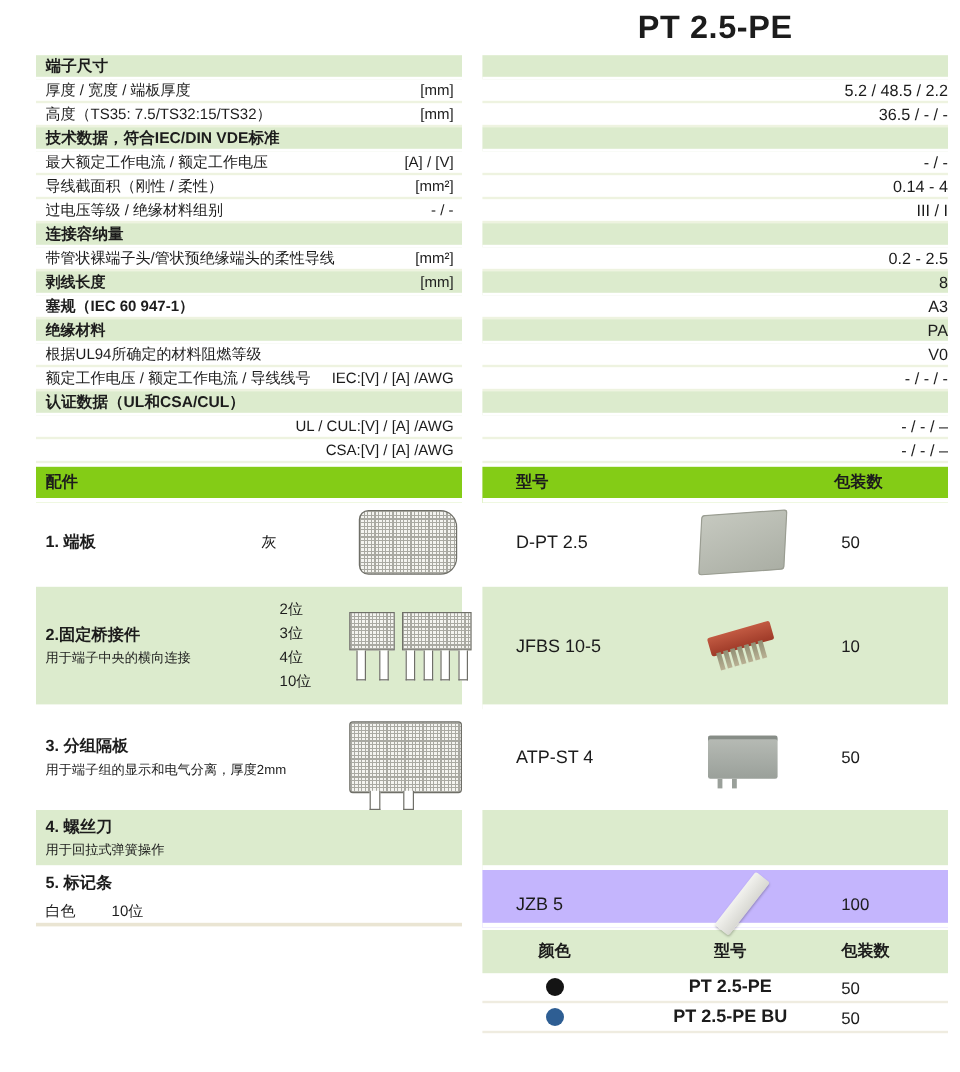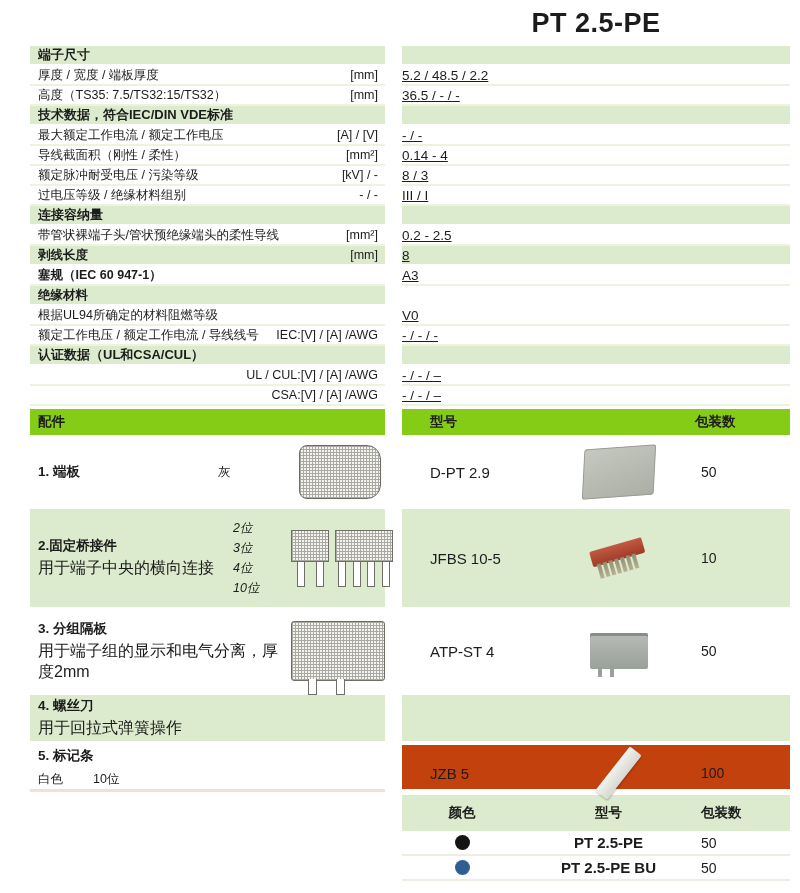--- a/index.html
+++ b/index.html
@@ -8,21 +8,21 @@
     font-family:"Liberation Sans","DejaVu Sans",sans-serif;color:#1c1c1c;
     overflow:hidden;
   }
   
   .title-row{margin-left:402px;width:388px;height:46px;display:flex;align-items:center;justify-content:center;}
   .title-row h1{margin:0;font-size:27px;font-weight:bold;letter-spacing:.5px;}
   
   .spec{margin-left:30px;}
   .s-row{display:grid;grid-template-columns:355px 17px 388px;}
   .s-row .lc{display:flex;align-items:center;justify-content:space-between;padding:0 7px 0 8px;height:18px;font-size:12.5px;}
-  .s-row .rc{display:flex;align-items:center;justify-content:flex-start;height:18px;font-size:13.5px;text-decoration:underline;}
+  .s-row .rc{display:flex;align-items:center;justify-content:flex-end;height:18px;font-size:13.5px;}
   .s-row .lc,.s-row .rc{border-bottom:2.5px solid #ffffff;}
   .s-row.data .lc,.s-row.data .rc{border-bottom:2.5px solid #eef3e0;}
   .s-row.header .lc,.s-row.header .rc,
   .s-row.green .lc,.s-row.green .rc{background:#dcebcd;}
   .s-row.header .lc{font-weight:bold;font-size:13px;}
   .s-row .bold{font-weight:bold;}
   .s-row .unit{margin-left:auto;white-space:nowrap;text-align:right;}
   .s-row .lbl{white-space:nowrap;overflow:hidden;}
   
   .acc .a-row{display:grid;grid-template-columns:355px 17px 388px;}
@@ -31,28 +31,28 @@
   .acc .head .lc{padding-left:8px;font-weight:bold;font-size:13.5px;}
   .acc .head .rc{display:grid;grid-template-columns:140px 1fr 95px;align-items:center;font-weight:bold;font-size:13.5px;}
   .acc .head .rc .m{padding-left:28px;}
   .acc .rowbg-green .lc,.acc .rowbg-green .rc{background:#dcebcd;}
   .acc .rowbg-white .lc,.acc .rowbg-white .rc{background:#ffffff;}
   .acc .rc.prod{display:grid;grid-template-columns:140px 1fr 95px;align-items:center;}
   .acc .rc.prod .model{padding-left:28px;font-size:15px;}
   .acc .rc.prod .qty{font-size:14px;padding-left:6px;}
   .acc .rc.prod .photo{display:flex;align-items:center;justify-content:center;}
   .acc .a-title{font-weight:bold;font-size:13.5px;}
-  .acc .a-desc{font-size:16px;margin-top:3px;}
+  .acc .a-desc{font-size:11px;margin-top:3px;}
   
   .r1 .lc{height:66px;display:grid;grid-template-columns:180px 60px 1fr;align-items:center;padding-left:8px;}
   .r1 .rc{height:66px;}
   
   .r2 .lc{height:98px;display:grid;grid-template-columns:195px 58px 1fr;align-items:center;padding-left:8px;}
   .r2 .rc{height:98px;}
-  .opts{font-size:12.5px;line-height:20px;font-style:italic;}
+  .opts{font-size:12.5px;line-height:20px;}
   
   .r3 .lc{height:80px;display:grid;grid-template-columns:253px 1fr;align-items:center;padding-left:8px;}
   .r3 .rc{height:80px;}
   
   .r4 .lc{height:46px;display:flex;flex-direction:column;justify-content:center;padding-left:8px;}
   .r4 .rc{height:46px;}
   
   .r5 .lc{height:44px;padding-left:8px;border-bottom:3px solid #eae5d3;}
   .r5 .rc{height:44px;}
   .r5 .sub{display:flex;gap:30px;font-size:12.5px;margin-top:6px;}
@@ -159,30 +159,20 @@
           <span class="lbl">导线截面积（刚性 / 柔性）</span>
           <span class="unit">[mm²]</span>
         </div>
         <div></div>
       <div class="rc">
           <span>0.14 - 4</span>
         </div>
     </div>
     <div class="s-row data">
       <div class="lc">
-          <span class="lbl">额定脉冲耐受电压 / 污染等级</span>
-          <span class="unit">[kV] / -</span>
-        </div>
-        <div></div>
-      <div class="rc">
-          <span>8 / 3</span>
-        </div>
-    </div>
-    <div class="s-row data">
-      <div class="lc">
           <span class="lbl">过电压等级 / 绝缘材料组别</span>
           <span class="unit">- / -</span>
         </div>
         <div></div>
       <div class="rc">
           <span>III / I</span>
         </div>
     </div>
 
     <div class="s-row header">
@@ -221,20 +211,23 @@
       <div class="rc">
           <span>A3</span>
         </div>
     </div>
     <div class="s-row green">
       <div class="lc">
           <span class="lbl bold">绝缘材料</span>
           <span class="unit"></span>
         </div>
         <div></div>
+      <div class="rc">
+          <span>PA</span>
+        </div>
     </div>
     <div class="s-row data">
       <div class="lc">
           <span class="lbl">根据UL94所确定的材料阻燃等级</span>
           <span class="unit"></span>
         </div>
         <div></div>
       <div class="rc">
           <span>V0</span>
         </div>
@@ -294,21 +287,21 @@
     </div>
 
     <div class="a-row r1 rowbg-white">
       <div class="lc">
         <span class="a-title">1. 端板</span>
         <span style="font-size:12.5px;">灰</span>
         <div class="hatch endplate"></div>
       </div>
         <div></div>
       <div class="rc prod">
-        <span class="model">D-PT 2.9</span>
+        <span class="model">D-PT 2.5</span>
         <span class="photo">
             <span class="ph-dpt"></span>
           </span>
         <span class="qty">50</span>
       </div>
     </div>
 
     <div class="a-row r2 rowbg-green">
       <div class="lc">
         <div>
@@ -398,21 +391,21 @@
 
     <div class="a-row r5">
       <div class="lc" style="background:#fff;">
         <div class="a-title" style="margin-top:2px;">5. 标记条</div>
         <div class="sub">
           <span>白色</span>
           <span>10位</span>
         </div>
       </div>
         <div></div>
-      <div class="rc prod" style="background:#c2410c;">
+      <div class="rc prod" style="background:#c4b5fd;">
         <span class="model">JZB 5</span>
         <span class="photo">
             <span class="ph-jzb"></span>
           </span>
         <span class="qty">100</span>
       </div>
     </div>
   </div>
 
   <div class="ctbl">

